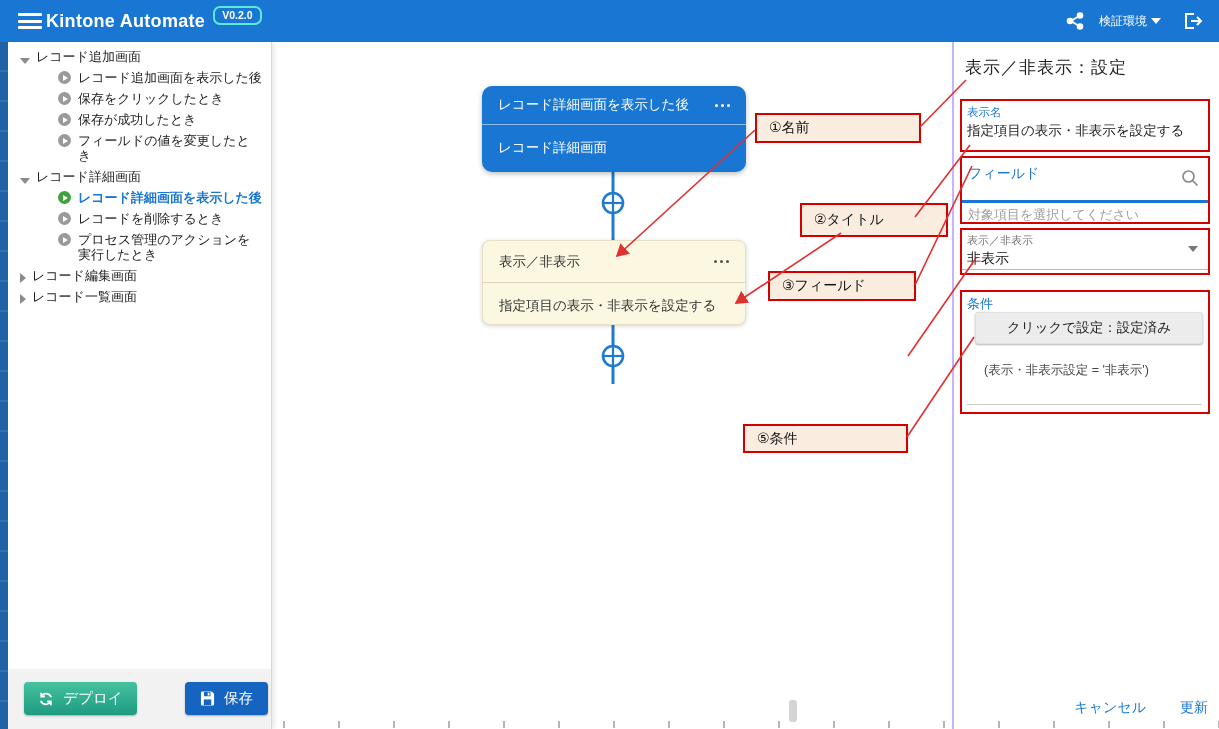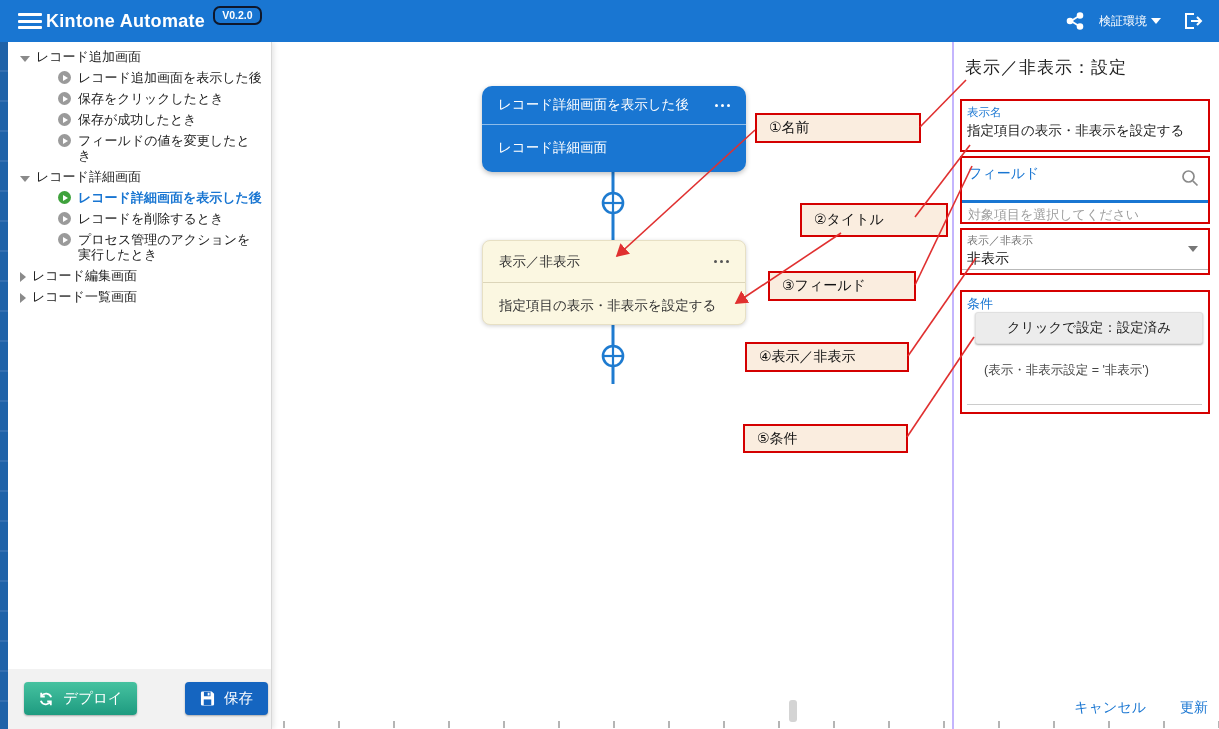--- a/index.html
+++ b/index.html
@@ -5,21 +5,21 @@
   * { margin:0; padding:0; box-sizing:border-box; }
   html,body { width:1219px; height:729px; overflow:hidden; }
   body { font-family:"Liberation Sans","DejaVu Sans",sans-serif; background:#fff; position:relative; }
   #app { position:absolute; inset:0; width:1219px; height:729px; }
 
   
   .header { position:absolute; top:0; left:0; right:0; height:42px; background:#1976D2; display:flex; align-items:center; padding:0 14px; z-index:50; }
   .hamburger { width:24px; height:16px; display:flex; flex-direction:column; justify-content:space-between; cursor:pointer; margin:0 4px; }
   .hamburger span { display:block; height:3px; background:#fff; border-radius:1px; }
   .app-title { color:#fff; font-size:18px; font-weight:600; letter-spacing:.3px; }
-  .version-badge { color:#fff; border:2px solid #0f172a; border-radius:7px; font-size:10.5px; font-weight:700; padding:0px 7px; margin-left:8px; align-self:flex-start; margin-top:6px; line-height:15px; }
+  .version-badge { color:#fff; border:2px solid #5eead4; border-radius:7px; font-size:10.5px; font-weight:700; padding:0px 7px; margin-left:8px; align-self:flex-start; margin-top:6px; line-height:15px; }
   .header-right { margin-left:auto; display:flex; align-items:center; gap:14px; }
   .env-label { color:#fff; font-size:12px; }
   .caret-down { width:0; height:0; border-left:5px solid transparent; border-right:5px solid transparent; border-top:6px solid #fff; margin-left:-4px; }
   .hicon { display:flex; align-items:center; cursor:pointer; }
 
   
   .left-rail { position:absolute; top:42px; left:0; bottom:0; width:8px; background:repeating-linear-gradient(to bottom,#1f62a8 0 28px,#356fb0 28px 30px); z-index:40; }
 
   
   .sidebar { position:absolute; top:42px; left:8px; width:264px; bottom:0; background:#fff; border-right:1px solid #d8d8d8; box-shadow:2px 0 5px rgba(0,0,0,.10); z-index:30; }
@@ -27,21 +27,21 @@
   .app-icon { width:17px; height:17px; position:relative; margin-right:9px; flex:0 0 auto; }
   .app-icon i { position:absolute; width:7px; height:7px; background:#4a4a4a; }
   .app-icon i:nth-child(1){ left:0; top:0; }
   .app-icon i:nth-child(2){ left:0; top:9px; }
   .app-icon i:nth-child(3){ left:9px; top:9px; }
   .app-icon i:nth-child(4){ left:9px; top:0; transform:rotate(45deg); }
   .app-link { color:#7B1FA2; font-size:13.5px; text-decoration:underline; cursor:pointer; white-space:nowrap; }
   .change-btn { margin-left:auto; border:1px solid #1976D2; color:#1976D2; background:#fff; border-radius:4px; font-size:13px; padding:3px 9px; cursor:pointer; white-space:nowrap; }
 
   .tree { font-size:13px; color:#222; padding:4px 0 0 12px; }
-  .tree-group { display:flex; align-items:center; padding:3px 0; cursor:pointer; }
+  .tree-group { display:flex; align-items:flex-end; padding:3px 0; cursor:pointer; }
   .tw { width:0; height:0; margin:5px 6px 0 0; flex:0 0 auto; }
   .tw.exp { border-left:5px solid transparent; border-right:5px solid transparent; border-top:6px solid #8a8a8a; }
   .tw.col { border-top:5px solid transparent; border-bottom:5px solid transparent; border-left:6px solid #8a8a8a; margin-top:3px; }
   .tree-leaf { display:flex; align-items:flex-start; padding:3px 0 3px 38px; cursor:pointer; }
   .play { width:13px; height:13px; border-radius:50%; background:#9a9a9a; position:relative; flex:0 0 auto; margin:1px 7px 0 0; }
   .play::after { content:""; position:absolute; left:5px; top:3.5px; width:0; height:0; border-top:3px solid transparent; border-bottom:3px solid transparent; border-left:5px solid #fff; }
   .play.green { background:#3FA23C; }
   .leaf-label { line-height:15px; max-width:185px; }
   .tree-leaf.selected .leaf-label { color:#1976D2; font-weight:700; }
 
@@ -249,21 +249,20 @@
           <i></i>
           <i></i>
         </span>
     </div>
     <div class="node-body">指定項目の表示・非表示を設定する</div>
   </div>
 
   <div class="ann-box ann-1">①名前</div>
   <div class="ann-box ann-2">②タイトル</div>
   <div class="ann-box ann-3">③フィールド</div>
-  <div class="ann-box ann-4">④表示／非表示</div>
   <div class="ann-box ann-5">⑤条件</div>
 
   <div class="panel">
     <div class="panel-title">表示／非表示：設定</div>
 
     <div class="hl hl-name">
       <div class="fld-label-sm">表示名</div>
       <div class="fld-value">指定項目の表示・非表示を設定する</div>
     </div>
 

